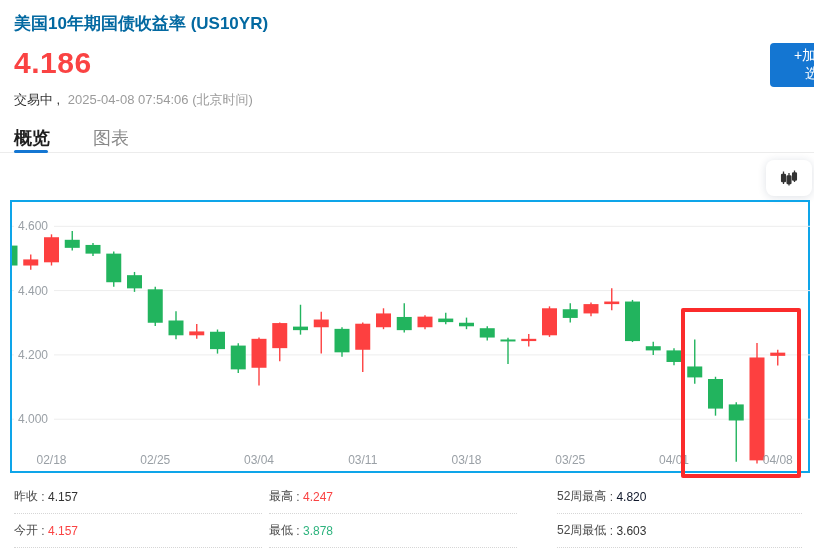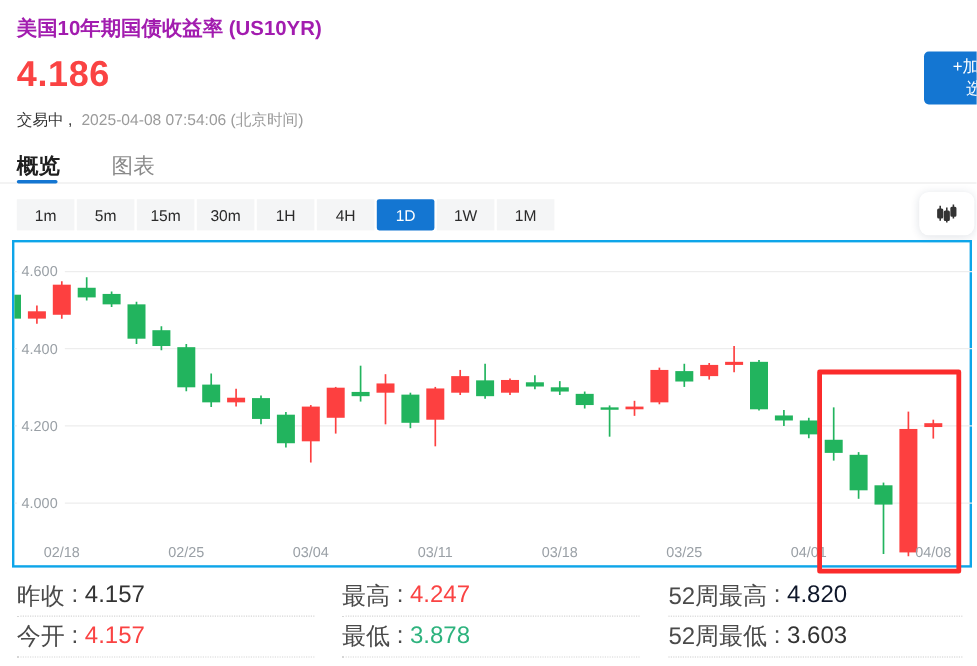--- a/index.html
+++ b/index.html
@@ -1,21 +1,21 @@
 <!DOCTYPE html>
 <html><head>
 <meta charset="utf-8">
 <style>
   html,body{margin:0;padding:0;background:#fff;}
   *{box-sizing:border-box;}
   body{font-family:"Liberation Sans", sans-serif;}
   #app{position:relative;width:814px;height:555px;background:#fff;overflow:hidden;color:#222;}
 
   
-  .page-title{position:absolute;left:14px;top:12px;font-size:17px;font-weight:600;color:#a21caf;}
+  .page-title{position:absolute;left:14px;top:12px;font-size:17px;font-weight:600;color:#0369a1;}
   .price-row{position:absolute;left:14px;top:46px;display:flex;align-items:center;}
   .price-value{font-size:30px;font-weight:700;letter-spacing:.5px;}
   .price-change{margin-left:22px;font-size:17px;font-weight:400;}
   .status-row{position:absolute;left:14px;top:91px;font-size:13px;}
   .status-label{color:#333;}
   .status-time{color:#9b9b9b;margin-left:4px;margin-top:12px;}
   .add-btn{position:absolute;left:770px;top:43px;width:70px;height:44px;border:none;border-radius:4px;
            color:#fff;font-size:14px;cursor:pointer;display:flex;align-items:center;justify-content:center;padding-left:20px;}
 
   
@@ -36,23 +36,23 @@
 
   
   .chart-card{position:absolute;left:10px;top:200px;width:800px;height:273px;border:2px solid #0ea5e9;}
   .chart-svg{position:absolute;left:0;top:0;}
   .annotation-box{position:absolute;border:4px solid #fb2b2b;border-radius:2px;background:transparent;pointer-events:none;}
 
   
   .stats{position:absolute;left:0;top:480px;width:814px;}
   .stat-col{position:absolute;top:0;}
   .stat-col.c0{left:14px;width:248px;}
-  .stat-col.c1{left:285px;width:248px;}
+  .stat-col.c1{left:269px;width:248px;}
   .stat-col.c2{left:557px;width:245px;}
-  .stat-row{height:34px;display:flex;align-items:center;border-bottom:1px dotted #d6d6d6;font-size:20px;}
+  .stat-row{height:34px;display:flex;align-items:center;border-bottom:1px dotted #d6d6d6;font-size:12px;}
   .stat-label{color:#4a4a4a;}
   .stat-sep{color:#4a4a4a;white-space:pre;}
 </style>
 </head>
 <body>
 
 <div id="app">
 
   <div class="page-title">美国10年期国债收益率 (US10YR)</div>
   <div class="price-row">
@@ -63,31 +63,20 @@
     <span class="status-time">2025-04-08 07:54:06 (北京时间)</span>
   </div>
   <button class="add-btn" style="background: rgb(20, 118, 210);">+加自选</button>
 
   <div class="tabs">
     <span class="tab tab-overview">概览</span>
     <span class="tab tab-chart">图表</span>
     <div class="tab-underline" style="background: rgb(20, 118, 210);"></div>
   </div>
 
-  <div class="tf-bar" id="tf-bar">
-      <button class="tf-btn">1m</button>
-      <button class="tf-btn">5m</button>
-      <button class="tf-btn">15m</button>
-      <button class="tf-btn">30m</button>
-      <button class="tf-btn">1H</button>
-      <button class="tf-btn">4H</button>
-      <button class="tf-btn selected" style="background: rgb(20, 118, 210);">1D</button>
-      <button class="tf-btn">1W</button>
-      <button class="tf-btn">1M</button>
-    </div>
 
   <button class="chart-style-btn">
     <span style="display:flex;">
       <svg width="20" height="18" viewBox="0 0 20 18">
         <g stroke="#333" stroke-width="1.3" fill="#333">
           <line x1="4.5" y1="2.5" x2="4.5" y2="15"></line>
           <rect x="2.6" y="5.5" width="3.8" height="7" rx="0.6"></rect>
           <line x1="10" y1="4" x2="10" y2="16.5"></line>
           <rect x="8.1" y="7" width="3.8" height="7.5" rx="0.6"></rect>
           <line x1="15.5" y1="1.5" x2="15.5" y2="13"></line>

